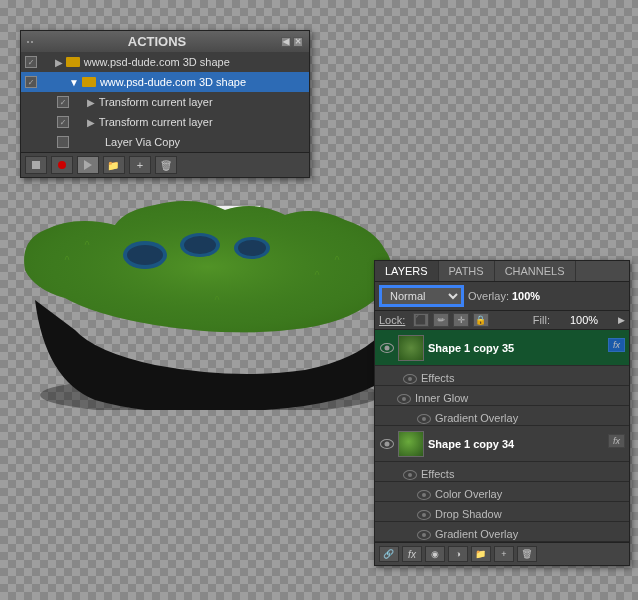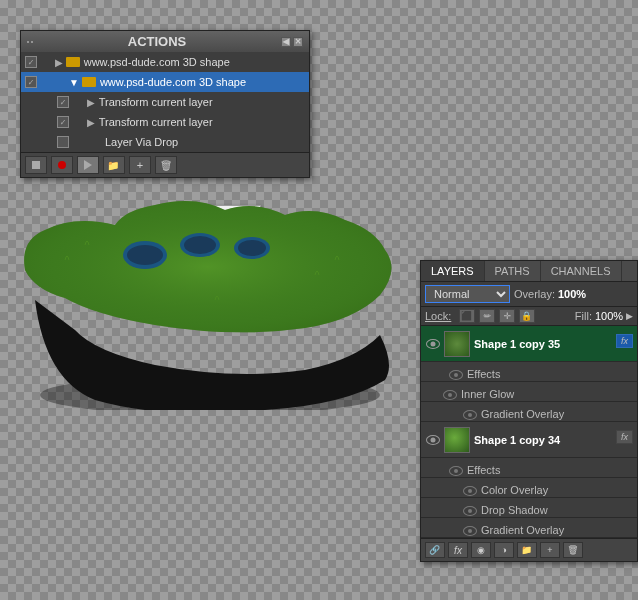--- a/index.html
+++ b/index.html
@@ -165,22 +165,22 @@
       font-size: 11px;
       color: #333;
       cursor: pointer;
       box-shadow: 1px 1px 3px rgba(0,0,0,0.3);
     }
 
     
     .layers-panel {
       position: absolute;
       top: 260px;
-      right: 0;
-      width: 218px;
+      right: 8px;
+      width: 256px;
       background: #3d3d3d;
       border: 1px solid #222;
       box-shadow: 2px 2px 6px rgba(0,0,0,0.5);
     }
     .layers-tabs {
       display: flex;
       background: #4a4a4a;
       border-bottom: 1px solid #222;
     }
     .layers-tab {
@@ -196,21 +196,21 @@
     }
     .layers-options {
       display: flex;
       align-items: center;
       padding: 3px 4px;
       border-bottom: 1px solid #222;
       gap: 4px;
     }
     .blend-mode-select {
       background: #555;
-      border: 1px solid #3b82f6;
+      border: 3px solid #3b82f6;
       color: #ddd;
       font-size: 11px;
       padding: 1px 4px;
       width: 85px;
       cursor: pointer;
     }
     .opacity-control {
       display: flex;
       align-items: center;
       gap: 3px;
@@ -242,21 +242,21 @@
       display: flex;
       align-items: center;
       justify-content: center;
       font-size: 9px;
       color: #bbb;
       cursor: pointer;
     }
     .fill-control {
       display: flex;
       align-items: center;
-      gap: 3px;
+      gap: 20px;
       color: #bbb;
       font-size: 11px;
       margin-left: auto;
     }
     .fill-value {
       color: #fff;
     }
 
     
     .layer-item {
@@ -449,21 +449,21 @@
     <div class="action-row indent2">
       <div class="action-checkbox checked"></div>
       <div class="action-checkbox" style="background:transparent;border:none;"></div>
       <span style="color:#aaa;font-size:10px;margin-right:4px;">▶</span>
       <span class="action-label">Transform current layer</span>
     </div>
 
     <div class="action-row indent2">
       <div class="action-checkbox"></div>
       <div class="action-checkbox" style="background:transparent;border:none;"></div>
-      <span class="action-label" style="padding-left:18px;">Layer Via Drop</span>
+      <span class="action-label" style="padding-left:18px;">Layer Via Copy</span>
     </div>
   </div>
   <div class="actions-toolbar">
     <div class="toolbar-btn">
       <span class="stop-icon"></span>
     </div>
     <div class="toolbar-btn">
       <span class="record-icon"></span>
     </div>
     <div class="toolbar-btn active">

